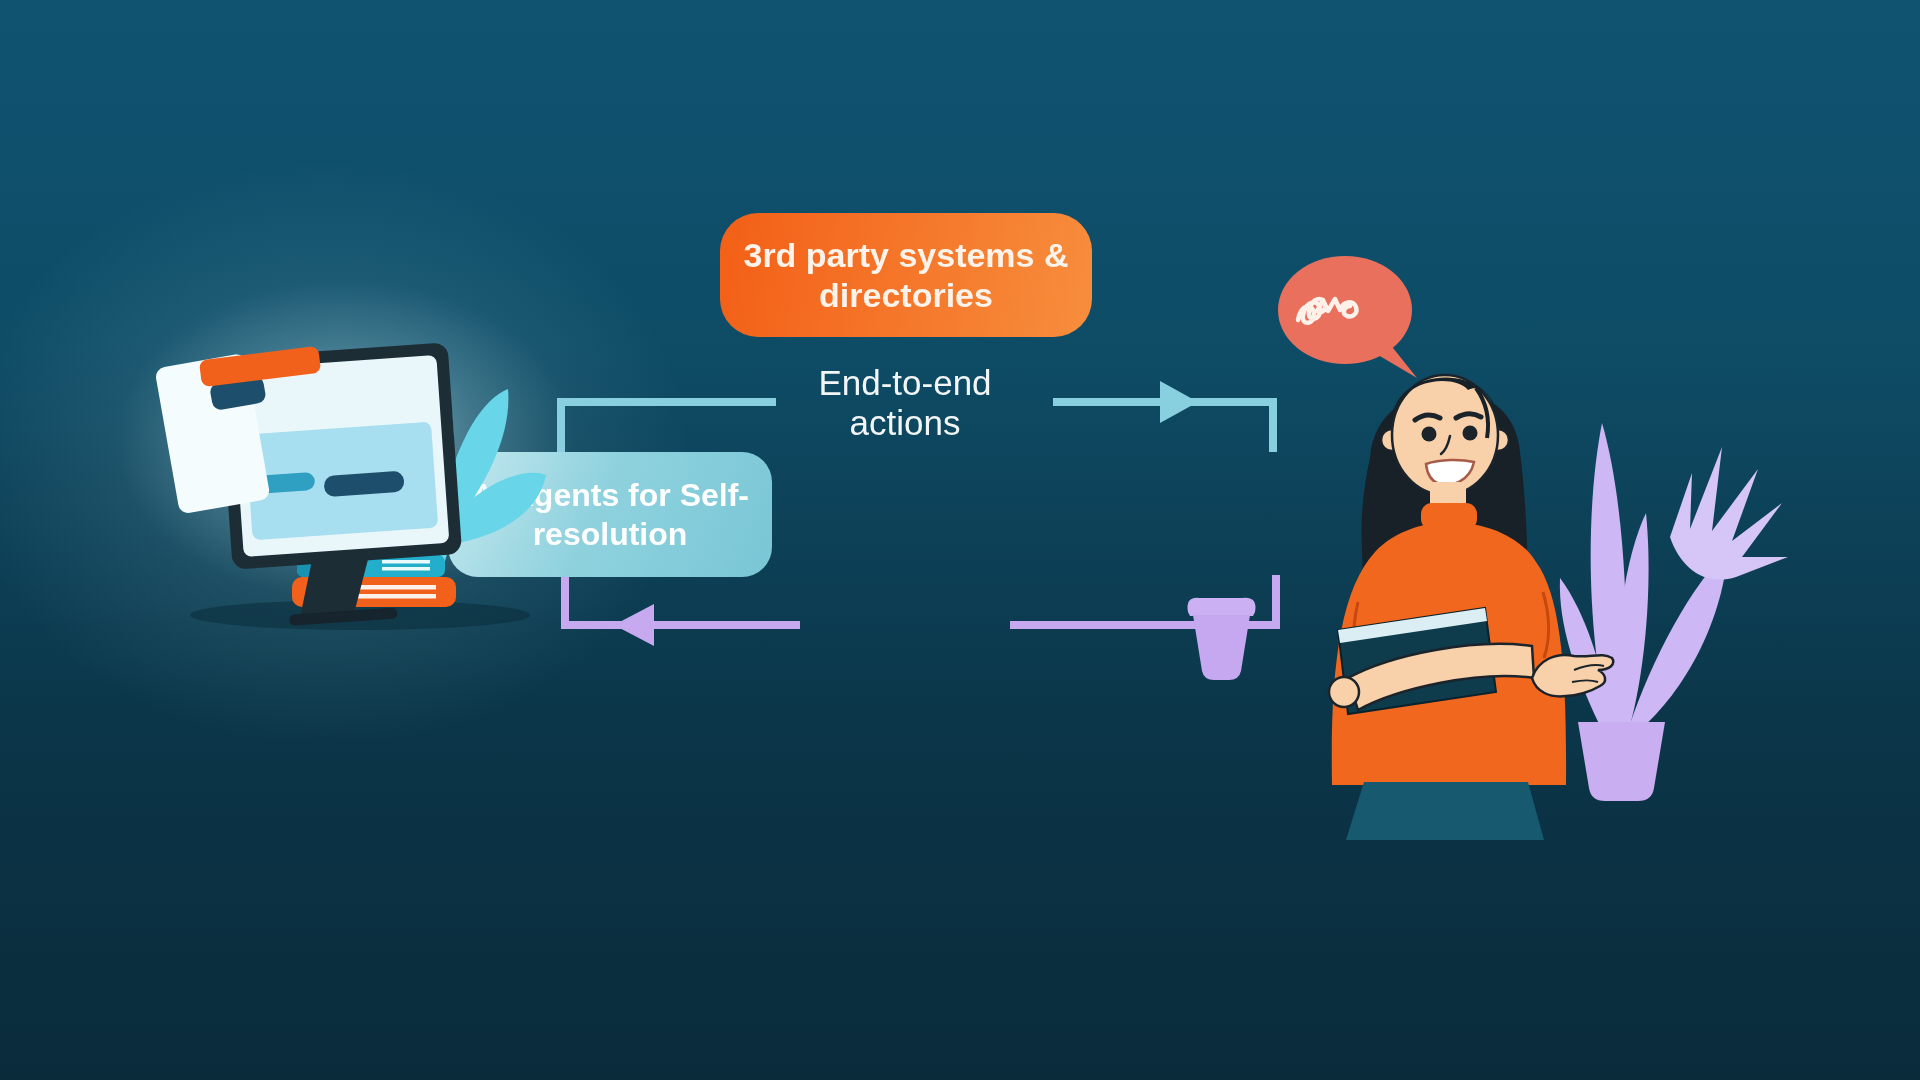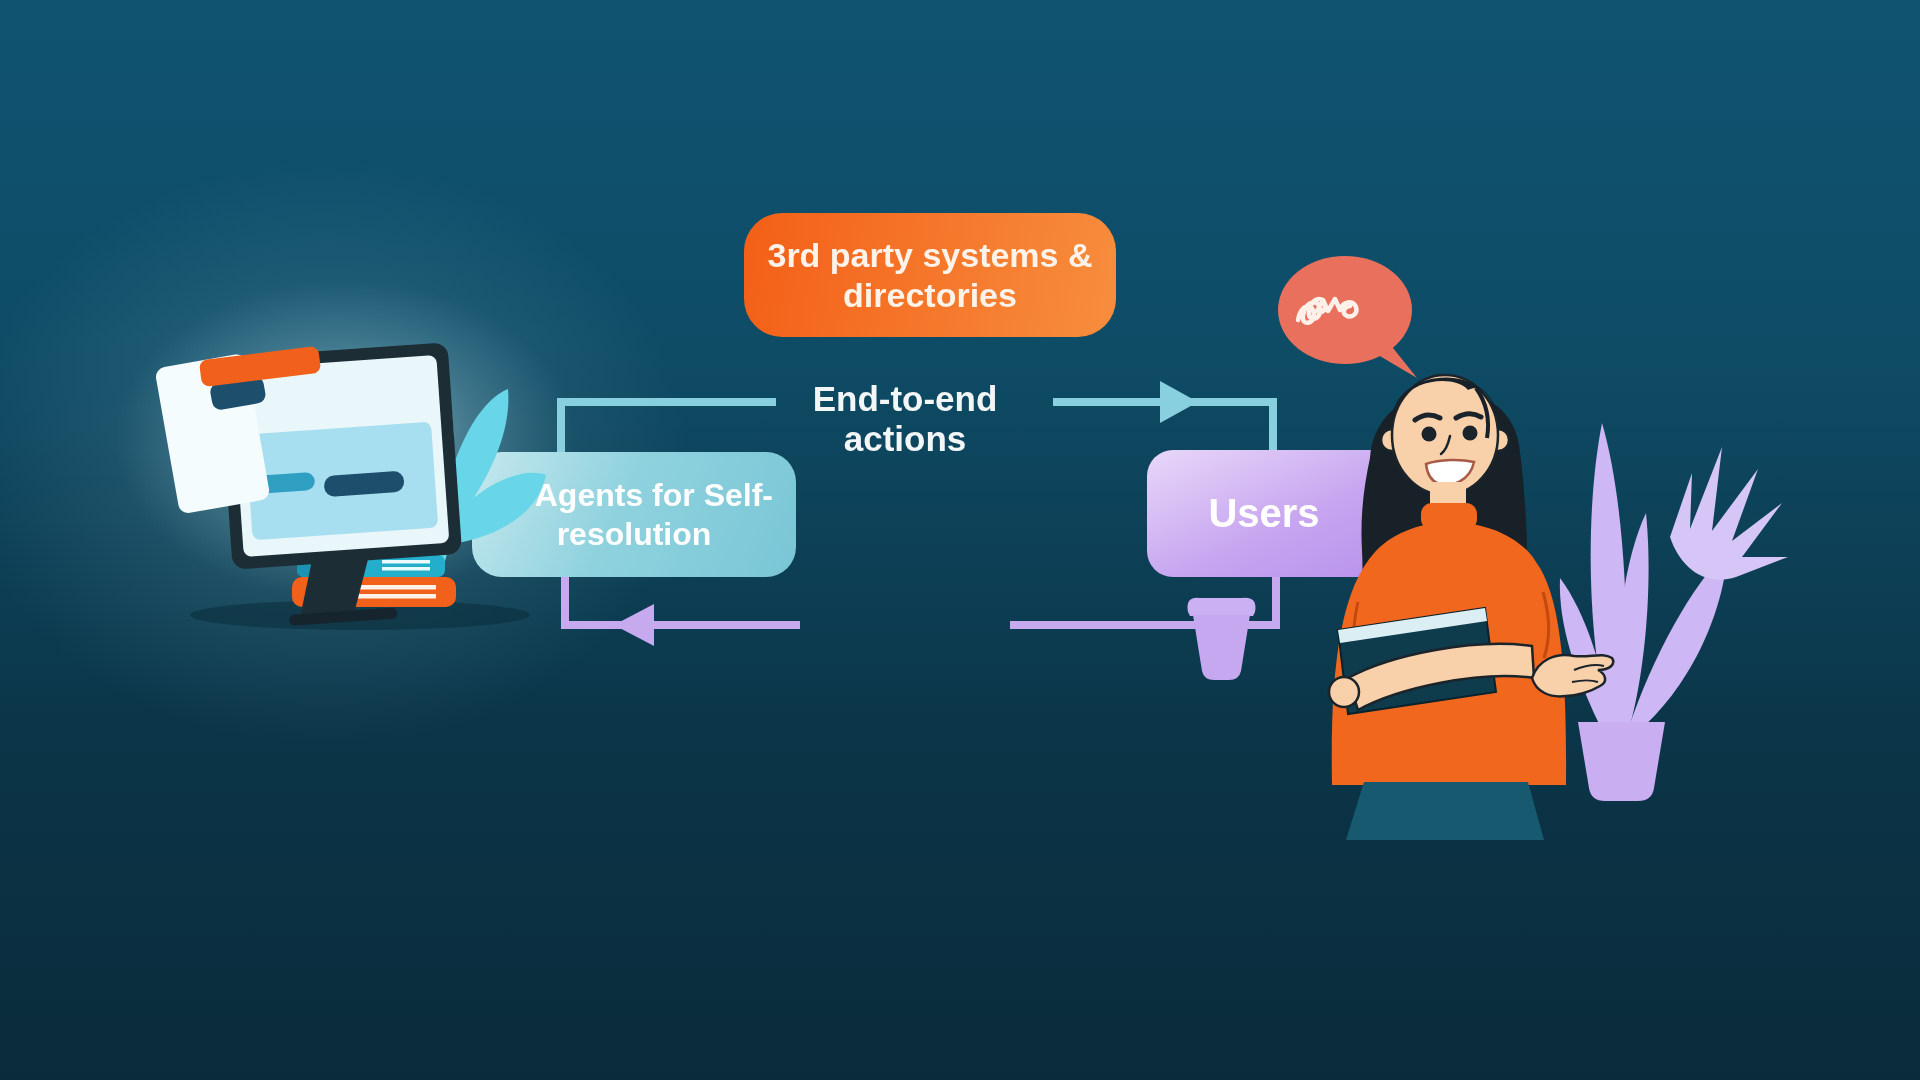--- a/index.html
+++ b/index.html
@@ -6,40 +6,40 @@
   #stage{
     position:relative;width:1920px;height:1080px;overflow:hidden;
     font-family:"Liberation Sans","DejaVu Sans",sans-serif;
     background:
       radial-gradient(520px 420px at 17% 42%, rgba(190,235,245,0.20), rgba(190,235,245,0) 70%),
       linear-gradient(180deg,#0f5371 0%,#0e4c66 32%,#0b3548 68%,#0a2b3a 100%);
   }
   svg{position:absolute;overflow:visible;}
   .node{
     position:absolute;display:flex;align-items:center;justify-content:center;
-    text-align:center;color:#ffffff;font-weight:bold;white-space:pre-line;margin-left:24px;
+    text-align:center;color:#ffffff;font-weight:bold;white-space:pre-line;
   }
   #node-third-party{
     left:720px;top:213px;width:372px;height:124px;border-radius:38px;
     background:linear-gradient(100deg,#f35f17 0%,#f78e3d 100%);
     font-size:34px;line-height:1.18;color:#fdf3ea;
   }
   #node-ai-agents{
     left:448px;top:452px;width:324px;height:125px;border-radius:30px;
     background:linear-gradient(115deg,#c4e7ed 0%,#8fd2de 45%,#79c6d6 100%);
     font-size:32px;line-height:1.2;z-index:2;
   }
   #node-users{
     left:1123px;top:450px;width:272px;height:127px;border-radius:26px;
     background:linear-gradient(155deg,#e8d8f9 0%,#c7a5f0 55%,#b690ec 100%);
     font-size:40px;padding-right:38px;box-sizing:border-box;z-index:2;
   }
   .edge-label{
-    position:absolute;text-align:center;color:#f2f6f7;font-weight:bold;
-    white-space:pre-line;font-size:35px;line-height:1.15;z-index:2;margin-top:16px;
+    position:absolute;text-align:center;color:#f2f6f7;font-weight:normal;
+    white-space:pre-line;font-size:35px;line-height:1.15;z-index:2;
   }
   #label-end-to-end{left:765px;top:363px;width:280px;}
   #label-requests{left:765px;top:580px;width:286px;}
   .layer1{z-index:1;} .layer2{z-index:2;} .layer3{z-index:3;} .layer4{z-index:4;}
 </style>
 </head>
 <body>
 
 <div id="stage">
 
@@ -57,21 +57,20 @@
       <polygon points="614,625 654,604 654,646" fill="#c7a9ef"></polygon>
     </g>
   </svg>
 
   <div class="node" id="node-third-party">3rd party systems &amp;
 directories</div>
 
   <div class="node" id="node-ai-agents">AI Agents for Self-
 resolution</div>
 
-  <div class="node" id="node-users">Users</div>
 
   <div class="edge-label" id="label-end-to-end">End-to-end
 actions</div>
 
 
   <svg class="layer3" style="left:130px;top:325px;" width="440" height="320" viewBox="0 0 440 320">
     <defs>
       <radialGradient id="glow" cx="50%" cy="50%" r="50%">
         <stop offset="0%" stop-color="#d8f3f8" stop-opacity="0.55"></stop>
         <stop offset="60%" stop-color="#bfe9f2" stop-opacity="0.18"></stop>

